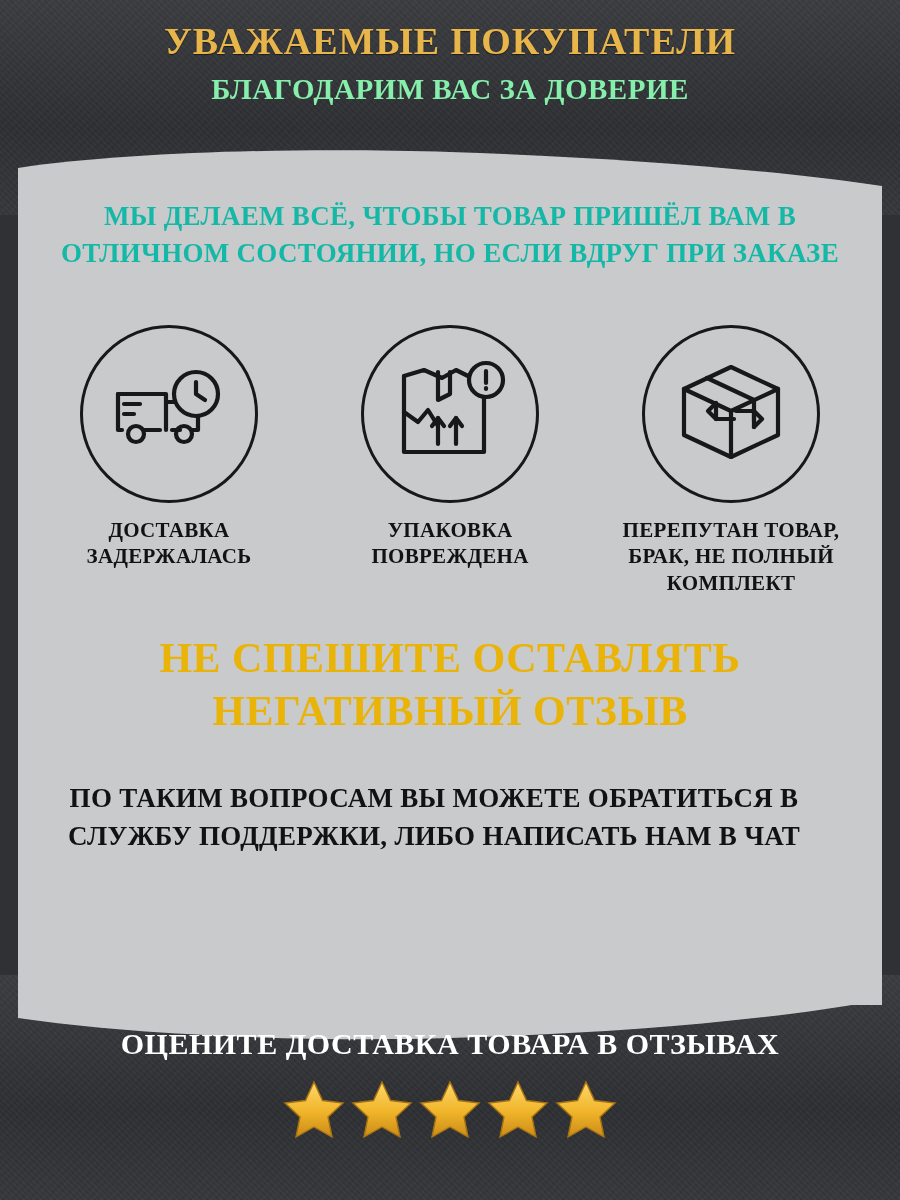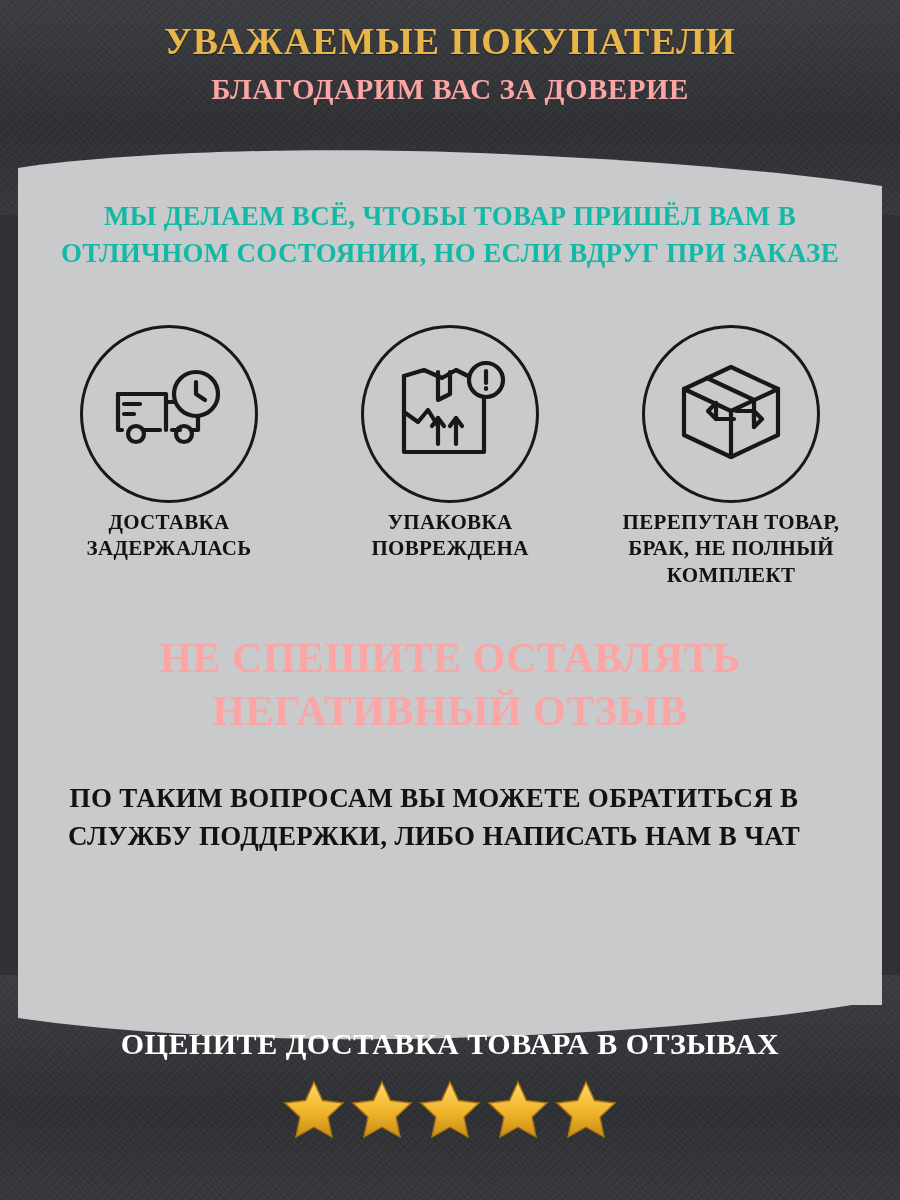--- a/index.html
+++ b/index.html
@@ -65,21 +65,21 @@
     font-weight: bold;
     letter-spacing: 1px;
     color: #e8b54b;
     line-height: 1.05;
     text-shadow: 0 1px 1px rgba(0,0,0,0.5);
   }
   .header-sub {
     margin-top: 10px;
     font-size: 29px;
     font-weight: bold;
-    color: #fca5a5;
+    color: #86efac;
     line-height: 1.18;
     letter-spacing: 0.5px;
   }
 
   
   .intro {
     position: absolute;
     left: 55px;
     top: 198px;
     width: 790px;
@@ -111,39 +111,39 @@
     width: 172px;
     height: 172px;
     border-radius: 50%;
     border: 3px solid #16181a;
     display: flex;
     align-items: center;
     justify-content: center;
     background: transparent;
   }
   .icon-caption {
-    margin-top: 6px;
+    margin-top: 14px;
     font-size: 21px;
     font-weight: bold;
     color: #111214;
     text-align: center;
     line-height: 1.25;
     letter-spacing: 0.3px;
   }
 
   
   .headline {
     position: absolute;
     left: 60px;
     top: 632px;
     width: 780px;
     text-align: center;
     font-size: 42px;
     font-weight: bold;
-    color: #fca5a5;
+    color: #eab308;
     line-height: 1.25;
     letter-spacing: 0.5px;
   }
 
   
   .support {
     position: absolute;
     left: 36px;
     top: 780px;
     width: 796px;

